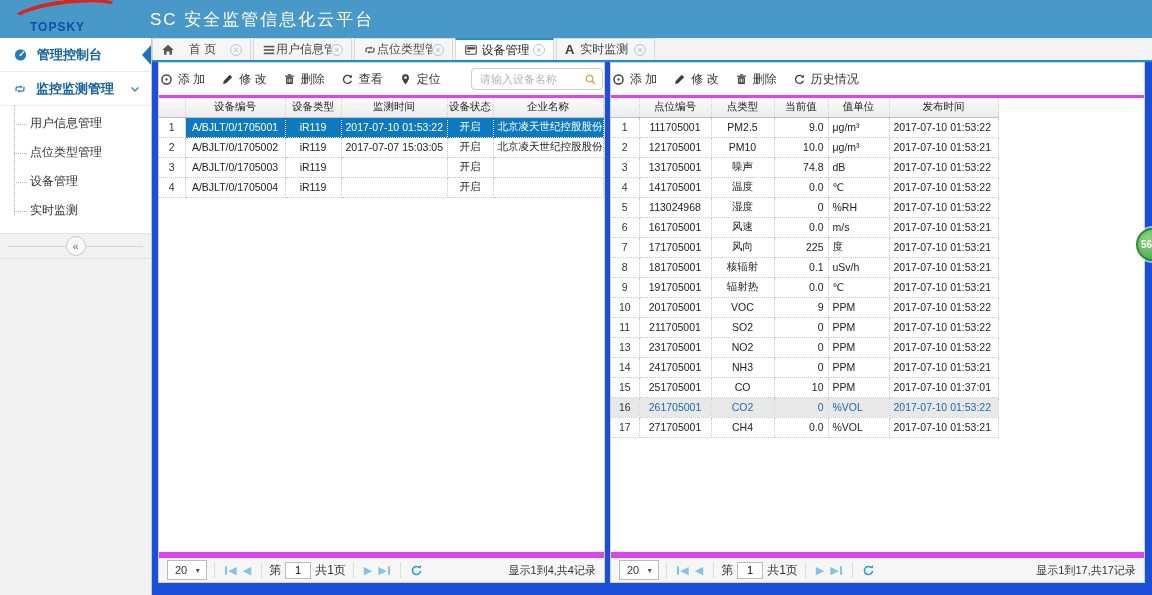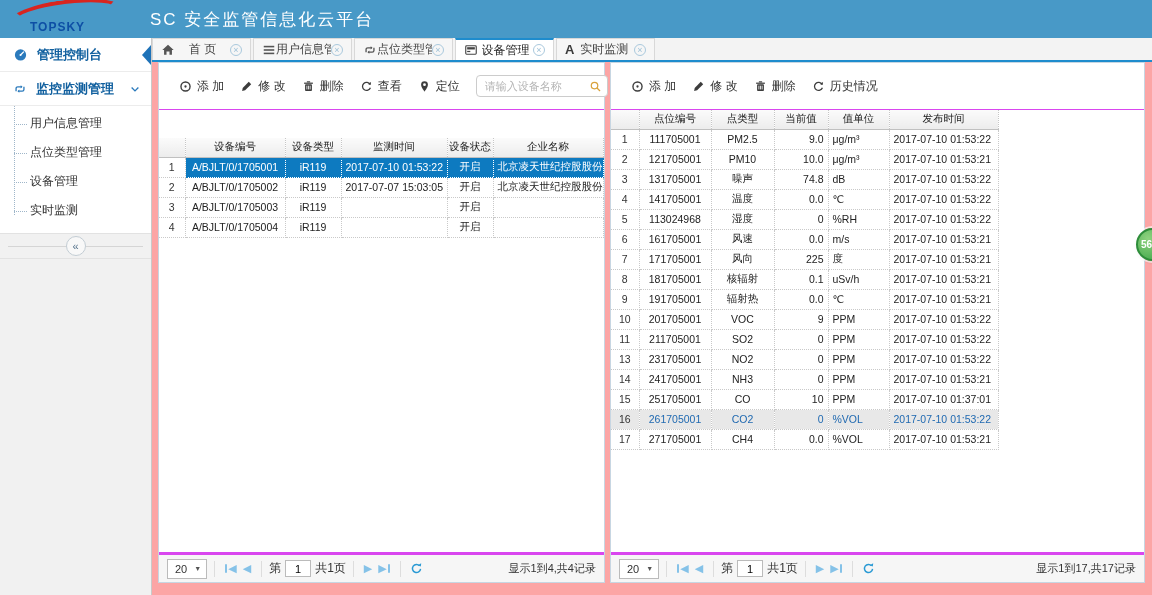--- a/index.html
+++ b/index.html
@@ -37,66 +37,66 @@
        position:relative; cursor:pointer; }
   .side-sub-item::before { content:""; position:absolute; left:14px; top:50%; width:13px; border-top:1px dotted #9fb6c9; }
   .side-collapse { height:26px; background:#f1f1f1; border-top:1px solid #e2e2e2; border-bottom:1px solid #e2e2e2;
        position:relative; display:flex; align-items:center; justify-content:center; cursor:pointer; }
   .side-collapse::before { content:""; position:absolute; left:8px; right:8px; top:50%; border-top:1px solid #d5d5d5; }
   .collapse-btn { width:20px; height:20px; border-radius:50%; border:1px solid #c3cdd4; background:#f8f8f8;
        color:#56738c; font-size:11px; line-height:18px; text-align:center; position:relative; z-index:1; }
   .side-fill { flex:1; background:#f1f1f1; }
 
   
-  .content { flex:1; display:flex; flex-direction:column; background:#fca5a5; min-width:0; }
+  .content { flex:1; display:flex; flex-direction:column; background:#1d4ed8; min-width:0; }
   .tabbar { height:24px; display:flex; background:#f3f3f3; border-bottom:2px solid #1e8ccd; }
   .tab { width:99px; display:flex; align-items:center; justify-content:space-between; padding:0 8px;
        border:1px solid #d8d8d8; border-bottom:none; margin-right:2px; background:#f6f6f6;
        font-size:12px; color:#444; cursor:pointer; }
   .tab .tab-ic { color:#555; display:inline-flex; }
   .tab.active { background:#fff; border-top:2px solid #1e8ccd; color:#222; }
   .tab-label { white-space:nowrap; overflow:hidden; }
   .tab-close { width:12px; height:12px; border-radius:50%; border:1px solid #aac9dd; color:#9fc2d8;
        font-size:9px; line-height:10px; text-align:center; flex:none; }
   .a-glyph { font-weight:bold; font-size:13px; color:#3b3b3b; line-height:12px; }
 
   
   .panels { flex:1; display:flex; gap:5px; padding:0 7px 12px 6px; min-height:0; }
   .panel { border:1px solid #c7d6e2; background:#fff; display:flex; flex-direction:column; min-width:0; }
   .panel-left { width:447px; flex:none; }
   .panel-right { flex:1; }
 
-  .toolbar { height:47px; flex:none; display:flex; align-items:center; padding:0 20px; border-bottom:1px solid #d946ef; }
+  .toolbar { height:35px; flex:none; display:flex; align-items:center; padding:0 1px; border-bottom:3px solid #d946ef; }
   .tbtn { display:inline-flex; align-items:center; gap:5px; background:none; border:none; font-size:12px; color:#333;
        margin-right:16px; cursor:pointer; font-family:inherit; white-space:nowrap; }
   .tbtn .ic { color:#3d3d3d; display:inline-flex; }
   .spacer { flex:1; }
   .searchbox { position:relative; width:132px; height:22px; display:flex; align-items:center; flex:none;border-radius:10px; }
   .searchbox input { width:100%; height:22px; border:1px solid #ccc; border-radius:4px; padding:0 22px 0 8px;
        font-size:11px; color:#333; outline:none; font-family:inherit; }
   .searchbox input::placeholder { color:#b5b5b5; }
   .search-ic { position:absolute; right:6px; color:#d9a23c; display:inline-flex; }
 
   .gridwrap { flex:1; overflow:hidden; background:#fff; }
   table.tbl { border-collapse:collapse; table-layout:fixed; font-size:10.5px; color:#222; }
-  .tbl-device { width:444px;margin-top:28px; }
+  .tbl-device { width:444px; }
   .tbl-point { width:387px; }
   .tbl th { height:19px; font-weight:normal; background:linear-gradient(#fbfbfb,#ececec);
        border-right:1px dotted #c6c6c6; border-bottom:1px solid #c0c0c0; text-align:center;
        overflow:hidden; white-space:nowrap; padding:0; }
   .tbl td { height:20px; border-right:1px dotted #c9c9c9; border-bottom:1px dotted #c9c9c9;
        padding:0 4px; overflow:hidden; white-space:nowrap; }
   .tbl td.rowno { text-align:center; padding:0; color:#333; }
   .tbl .al-c { text-align:center; } .tbl .al-r { text-align:right; } .tbl .al-l { text-align:left; }
   .tbl tr.sel td:not(.rowno) { background:#0d7ac0; color:#fff; border-right-color:#0d7ac0; border-bottom-color:#0d7ac0; }
   .tbl tr.hl td { background:#e8e8e8; }
   .tbl tr.hl td:not(.rowno) { color:#2069b0; }
 
   
-  .pagebar { height:30px; flex:none; background:#f6f6f6; border-top:3px solid #d946ef; display:flex; align-items:center;
+  .pagebar { height:30px; flex:none; background:#f6f6f6; border-top:6px solid #d946ef; display:flex; align-items:center;
        padding:0 8px; font-size:12px; color:#333; }
   .psize { border:1px solid #bbb; background:#fff; height:20px; padding:0 5px 0 7px; display:inline-flex;
        align-items:center; gap:7px; font-size:11px; cursor:pointer; }
   .psize .caret { font-size:7px; color:#555; }
   .psep { width:1px; height:16px; background:#ddd; margin:0 7px; flex:none; }
   .pbtn { color:#85c2e8; font-size:11px; display:inline-flex; align-items:center; gap:1px; margin:0 3px; cursor:pointer; }
   .pbtn .bar { width:2px; height:9px; background:currentColor; border-radius:1px; }
   .pinput { width:26px; height:17px; border:1px solid #bbb; text-align:center; font-size:11px; margin:0 4px; font-family:inherit; }
   .ptext { white-space:nowrap; }
   .reload { color:#2a9ad4; display:inline-flex; margin-left:2px; cursor:pointer; }

